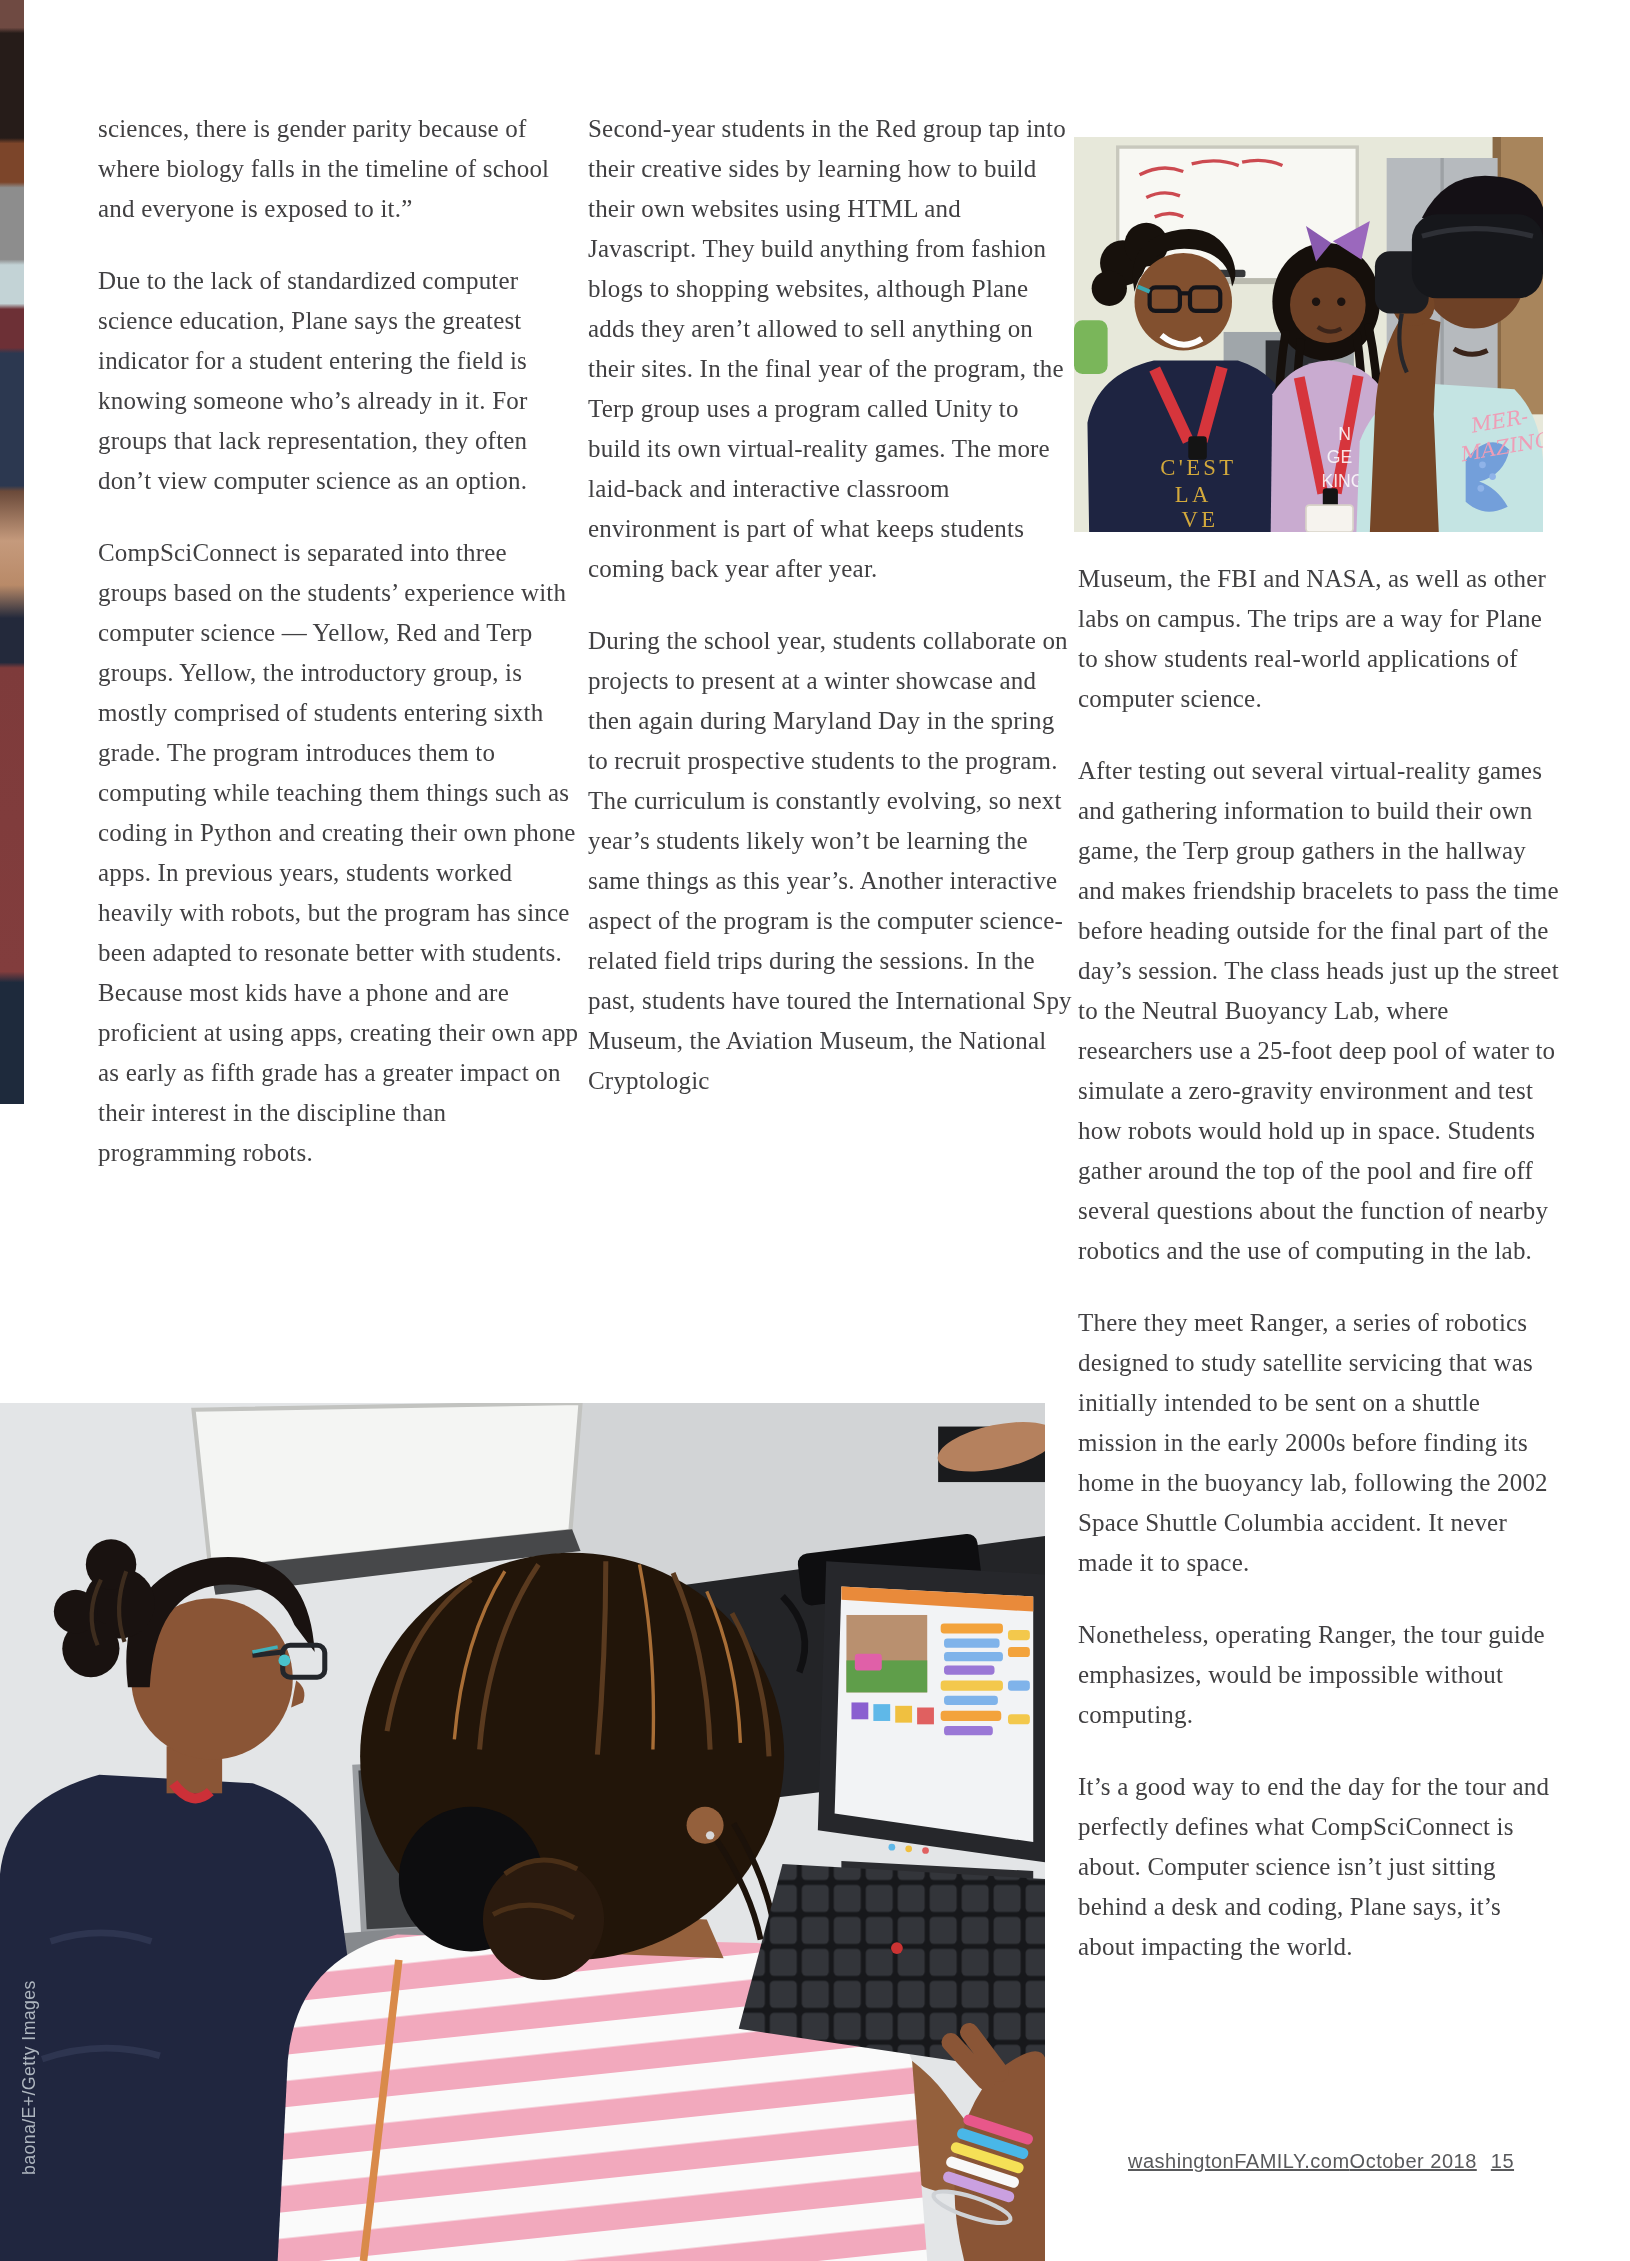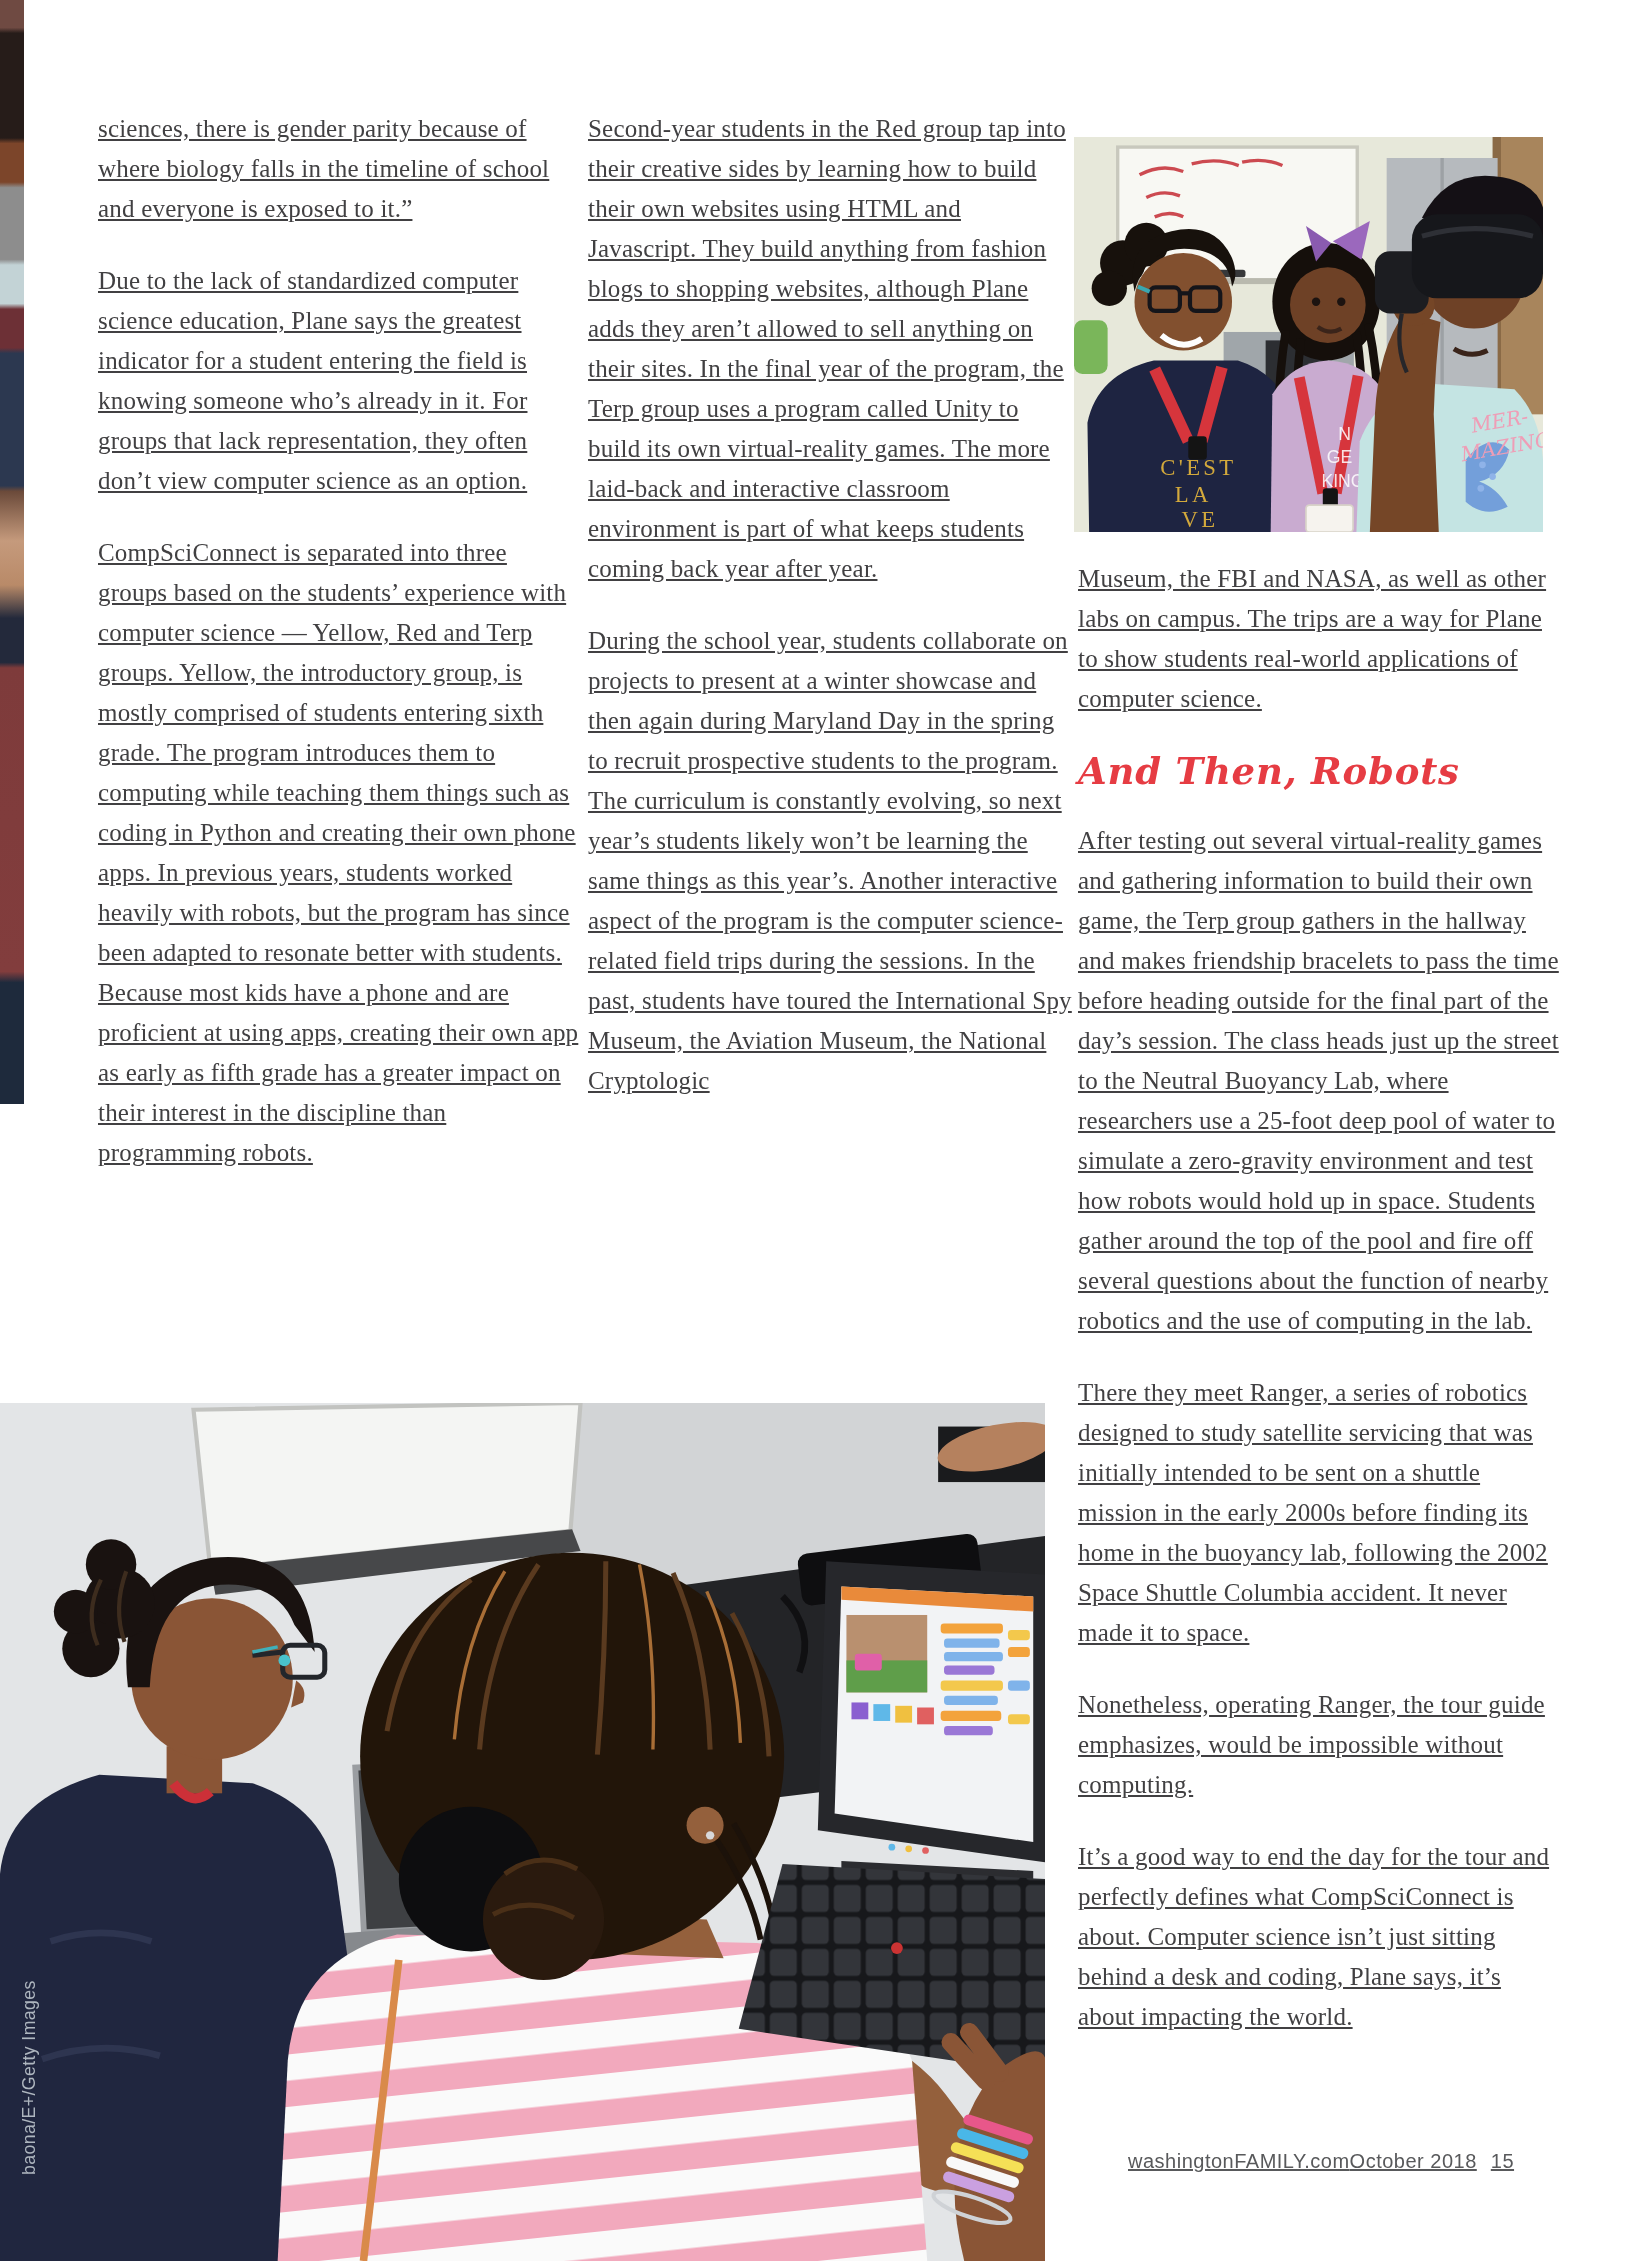--- a/index.html
+++ b/index.html
@@ -23,21 +23,21 @@
       #7e3b3b 60.5%,#823d3d 88%,
       #1e2a3c 89%,#1e2a3c 100%);
   }
   .col{
     position:absolute;top:109px;width:484px;color:#414042;
     font-size:25px;line-height:40px;letter-spacing:0.2px;
   }
   .col1{left:98px;}
   .col2{left:588px;}
   .col3{left:1078px;top:559px;}
-  .body-para{margin:0 0 32px 0;text-decoration:underline;}
+  .body-para{margin:0 0 32px 0;}
   .script-heading{
     font-family:"DejaVu Serif",serif;font-style:italic;font-weight:bold;
     color:#e63c43;font-size:37px;line-height:1.1;margin:5px 0 29px 0;
     letter-spacing:0.8px;
   }
   .photo{position:absolute;overflow:hidden;}
   .photo-vr{left:1074px;top:137px;width:469px;height:395px;}
   .photo-laptop{left:0px;top:1403px;width:1045px;height:858px;}
   .photo svg{display:block;width:100%;height:100%;}
   .v-credit{
@@ -68,21 +68,20 @@
       <p class="body-para">sciences, there is gender parity because of where biology falls in the timeline of school and everyone is exposed to it.”</p>
       <p class="body-para">Due to the lack of standardized computer science education, Plane says the greatest indicator for a student entering the field is knowing someone who’s already in it. For groups that lack representation, they often don’t view computer science as an option.</p>
       <p class="body-para">CompSciConnect is separated into three groups based on the students’ experience with computer science — Yellow, Red and Terp groups. Yellow, the introductory group, is mostly comprised of students entering sixth grade. The program introduces them to computing while teaching them things such as coding in Python and creating their own phone apps. In previous years, students worked heavily with robots, but the program has since been adapted to resonate better with students. Because most kids have a phone and are proficient at using apps, creating their own app as early as fifth grade has a greater impact on their interest in the discipline than programming robots.</p>
     </div>
   <div class="col col2">
       <p class="body-para">Second-year students in the Red group tap into their creative sides by learning how to build their own websites using HTML and Javascript. They build anything from fashion blogs to shopping websites, although Plane adds they aren’t allowed to sell anything on their sites. In the final year of the program, the Terp group uses a program called Unity to build its own virtual-reality games. The more laid-back and interactive classroom environment is part of what keeps students coming back year after year.</p>
       <p class="body-para">During the school year, students collaborate on projects to present at a winter showcase and then again during Maryland Day in the spring to recruit prospective students to the program. The curriculum is constantly evolving, so next year’s students likely won’t be learning the same things as this year’s. Another interactive aspect of the program is the computer science-related field trips during the sessions. In the past, students have toured the International Spy Museum, the Aviation Museum, the National Cryptologic</p>
     </div>
   <div class="col col3">
       <p class="body-para">Museum, the FBI and NASA, as well as other labs on campus. The trips are a way for Plane to show students real-world applications of computer science.</p>
-      <h3 class="script-heading">And Then, Robots</h3>
       <p class="body-para">After testing out several virtual-reality games and gathering information to build their own game, the Terp group gathers in the hallway and makes friendship bracelets to pass the time before heading outside for the final part of the day’s session. The class heads just up the street to the Neutral Buoyancy Lab, where researchers use a 25-foot deep pool of water to simulate a zero-gravity environment and test how robots would hold up in space. Students gather around the top of the pool and fire off several questions about the function of nearby robotics and the use of computing in the lab.</p>
       <p class="body-para">There they meet Ranger, a series of robotics designed to study satellite servicing that was initially intended to be sent on a shuttle mission in the early 2000s before finding its home in the buoyancy lab, following the 2002 Space Shuttle Columbia accident. It never made it to space.</p>
       <p class="body-para">Nonetheless, operating Ranger, the tour guide emphasizes, would be impossible without computing.</p>
       <p class="body-para">It’s a good way to end the day for the tour and perfectly defines what CompSciConnect is about. Computer science isn’t just sitting behind a desk and coding, Plane says, it’s about impacting the world.</p>
     </div>
 
   <div class="photo photo-vr">
     <svg viewBox="0 0 558 470" preserveAspectRatio="none">
 
       <rect x="0" y="0" width="558" height="470" fill="#e7e8da"></rect>

